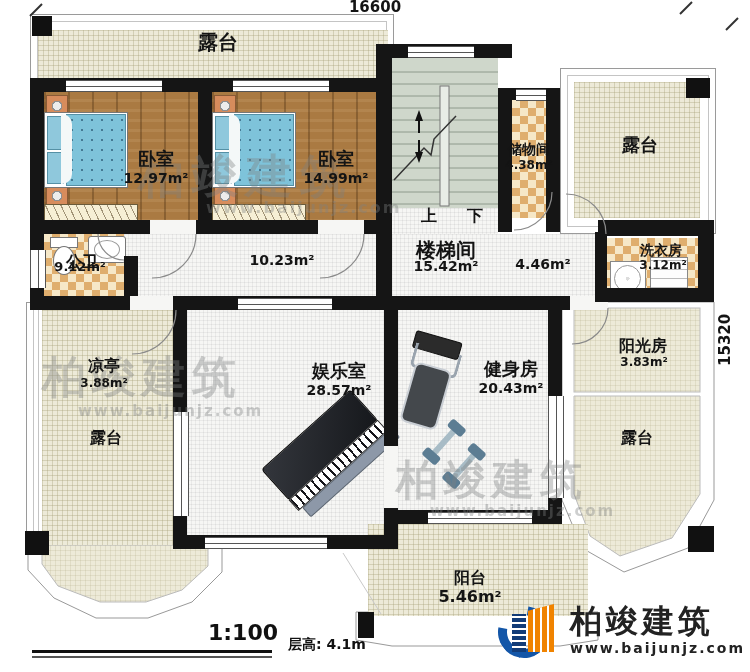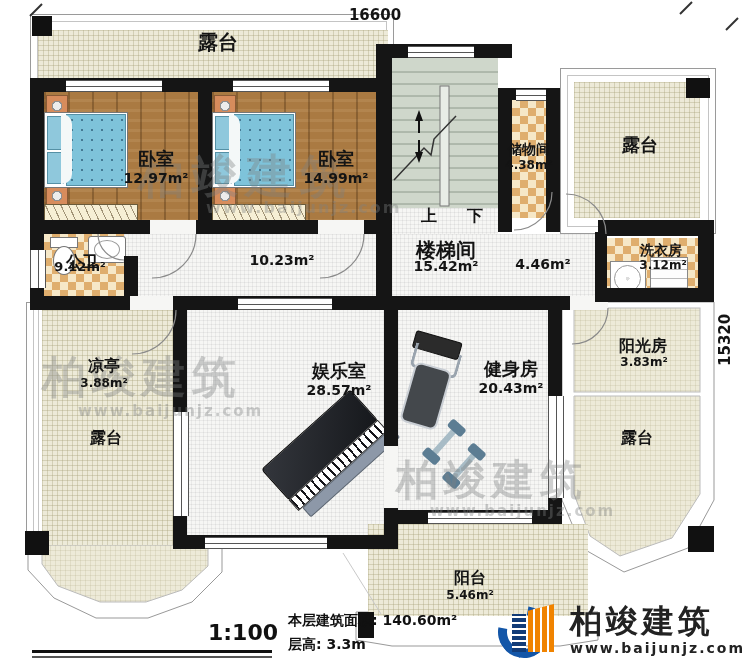--- a/index.html
+++ b/index.html
@@ -220,35 +220,31 @@
   <div class="lbl" style="left:104px;top:377px;font-size:12px;">3.88m²</div>
   <div class="lbl" style="left:106px;top:430px;font-size:16px;">露台</div>
   <div class="lbl" style="left:339px;top:362px;font-size:18px;">娱乐室</div>
   <div class="lbl" style="left:339px;top:383px;font-size:14px;">28.57m²</div>
   <div class="lbl" style="left:511px;top:360px;font-size:18px;">健身房</div>
   <div class="lbl" style="left:511px;top:381px;font-size:14px;">20.43m²</div>
   <div class="lbl" style="left:643px;top:338px;font-size:16px;">阳光房</div>
   <div class="lbl" style="left:644px;top:356px;font-size:12px;">3.83m²</div>
   <div class="lbl" style="left:637px;top:430px;font-size:16px;">露台</div>
   <div class="lbl" style="left:470px;top:570px;font-size:16px;">阳台</div>
-  <div class="lbl" style="left:470px;top:589px;font-size:12px;">5.46m²</div>
-
-  <div class="lbl" style="left:375px;top:8px;font-size:15px;">16600</div>
+  <div class="lbl" style="left:470px;top:589px;font-size:16px;">5.46m²</div>
+
+  <div class="lbl" style="left:375px;top:0px;font-size:15px;">16600</div>
   <div class="lbl" style="left:726px;top:332px;font-size:15px;transform:translateX(-50%) rotate(-90deg);">15320</div>
 
   <div class="abs" style="left:208px;top:620px;z-index:7;font-size:22px;font-weight:bold;color:#111;">1:100</div>
   <div class="abs" style="left:32px;top:650px;width:240px;height:3px;background:#111;z-index:7;"></div>
   <div class="abs" style="left:32px;top:656px;width:240px;height:1.5px;background:#555;z-index:7;"></div>
-  <div class="abs" style="left:288px;top:612px;z-index:7;font-size:14px;font-weight:bold;color:#111;">
-    <span>本层建筑面积:</span>
-    <span>140.60m²</span>
-  </div>
   <div class="abs" style="left:288px;top:636px;z-index:7;font-size:14px;font-weight:bold;color:#111;">
     <span>层高:</span>
-    <span>3.3m</span>
+    <span>4.1m</span>
   </div>
 
   <div class="abs" style="left:498px;top:596px;width:66px;height:70px;z-index:8;">
     <div class="abs" style="left:0px;top:10px;width:52px;height:52px;border:9px solid #1356a8;border-top-color:transparent;border-radius:50%;transform:rotate(-35deg);box-sizing:border-box;"></div>
     <div class="abs" style="left:14px;top:18px;width:14px;height:38px;background:#123c78;background-image:repeating-linear-gradient(0deg,transparent 0 4px,#fff 4px 6px);"></div>
     <div class="abs" style="left:30px;top:8px;width:26px;height:48px;background:#f08300;clip-path:polygon(0 14%,100% 0,100% 100%,0 100%);background-image:repeating-linear-gradient(90deg,transparent 0 5px,#fff 5px 7px);"></div>
   </div>
   <div class="abs" style="left:570px;top:600px;z-index:8;font-size:32px;font-weight:bold;color:#222;letter-spacing:4px;">柏竣建筑</div>
   <div class="abs" style="left:570px;top:640px;z-index:8;font-size:14px;font-weight:bold;color:#222;letter-spacing:2px;">www.baijunjz.com</div>
 

